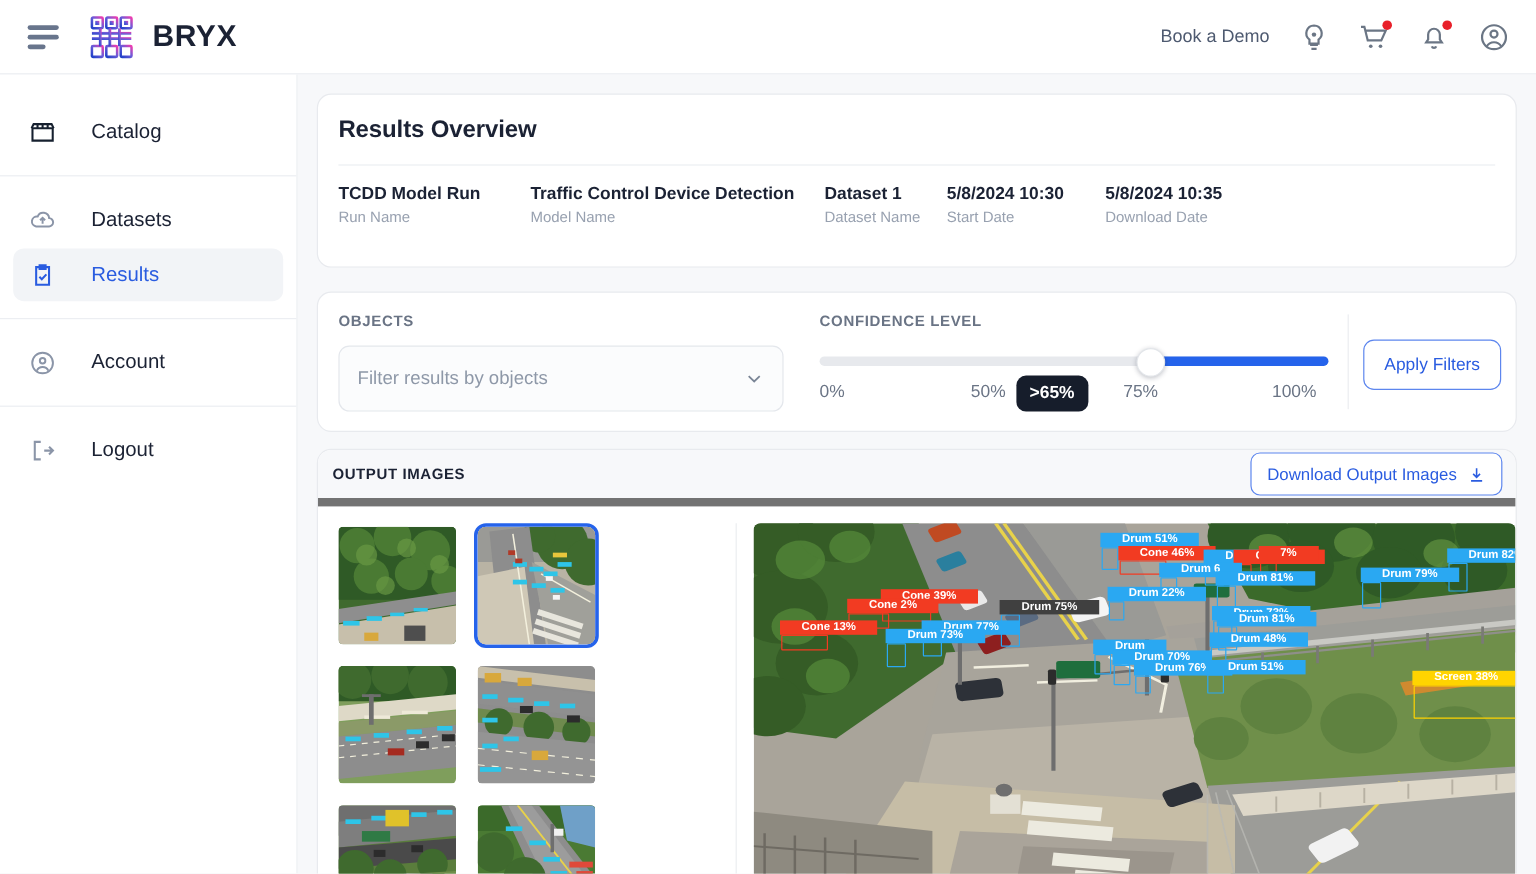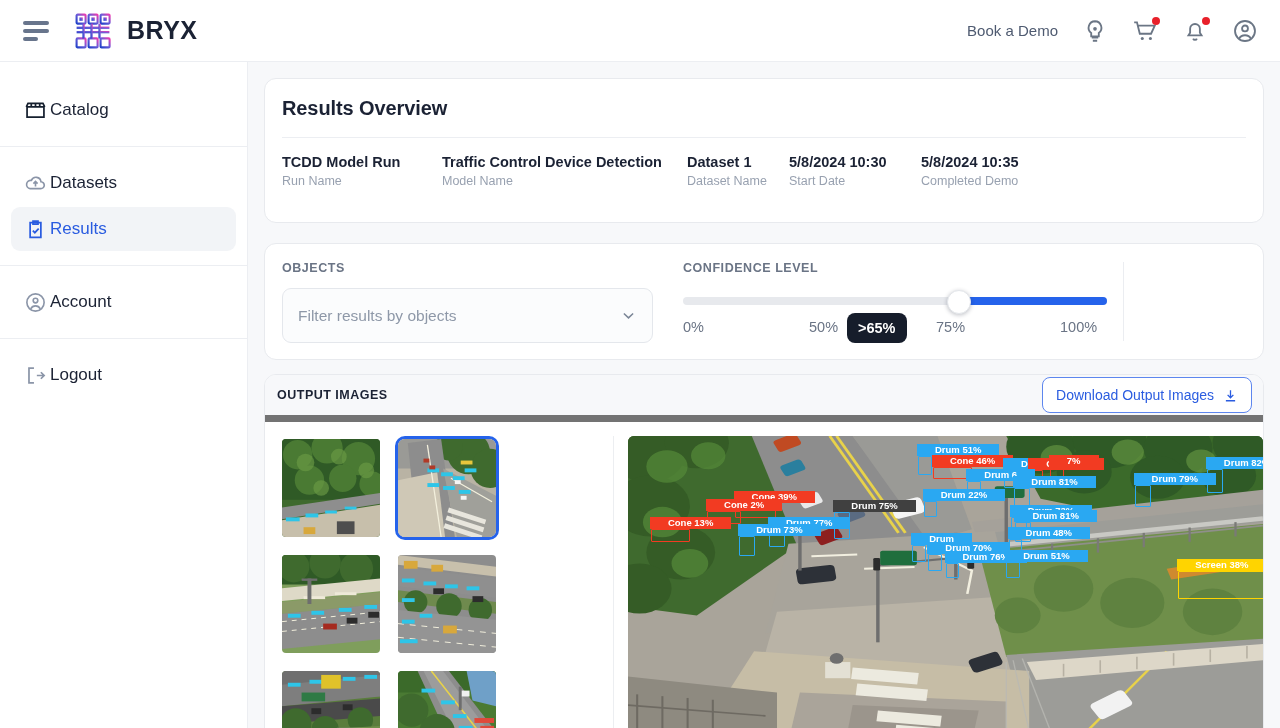--- a/index.html
+++ b/index.html
@@ -36,21 +36,21 @@
 
   
   .sidebar {
     position: absolute; top: 62px; left: 0; width: 248px; height: 666px;
     background: #ffffff; border-right: 1px solid #eceef2;
     padding-top: 12px;
   }
   .nav-group { padding: 12px 0; }
   .nav-sep { height: 1px; background: #eceef2; }
   .nav-item {
-    display: flex; align-items: center; gap: 3px;
+    display: flex; align-items: center; gap: 29px;
     height: 44px; margin: 2px 11px; padding: 0 12px;
     border-radius: 9px; cursor: pointer;
   }
   .nav-item .lbl { font-size: 17px; color: #1b2234; }
   .nav-item .ico { width: 24px; height: 24px; display: flex; align-items: center; justify-content: center; color: #8b95a8; }
   .nav-item .ico svg { width: 23px; height: 23px; display: block; }
   .nav-item.dark .ico { color: #16202f; }
   .nav-item.active { background: #f2f4f7; }
   .nav-item.active .lbl { color: #2a5ce0; font-weight: 500; }
   .nav-item.active .ico { color: #2a5ce0; }
@@ -301,21 +301,21 @@
         <div class="meta-col" style="width:75px;margin-left:82px">
           <div class="meta-val">Dataset 1</div>
           <div class="meta-lbl">Dataset Name</div>
         </div>
         <div class="meta-col" style="width:108px;margin-left:27px">
           <div class="meta-val">5/8/2024 10:30</div>
           <div class="meta-lbl">Start Date</div>
         </div>
         <div class="meta-col" style="width:110px;margin-left:24px">
           <div class="meta-val">5/8/2024 10:35</div>
-          <div class="meta-lbl">Completed Demo</div>
+          <div class="meta-lbl">Download Date</div>
         </div>
       </div>
     </div>
 
     <div class="card card-filters">
       <div class="filt-objects">
         <div class="filt-label">OBJECTS</div>
         <div class="select-box">
           <span class="select-ph">Filter results by objects</span>
           <span class="chev">
@@ -337,20 +337,23 @@
           <span class="tick" style="left:0">0%</span>
           <span class="tick" style="left:126px">50%</span>
           <span class="tick cur" style="left:164px">&gt;65%</span>
           <span class="tick" style="left:253px">75%</span>
           <span class="tick" style="left:377px">100%</span>
         </div>
       </div>
 
       <div class="filt-divider"></div>
 
+      <div class="filt-apply">
+        <button class="btn-outline">Apply Filters</button>
+      </div>
     </div>
 
     <div class="card card-output">
       <div class="out-head">
         <span class="out-title">OUTPUT IMAGES</span>
         <button class="btn-dl">
           <span>Download Output Images</span>
           <span>
             <svg viewBox="0 0 24 24" fill="none" stroke="currentColor" stroke-width="2.1">
               <path d="M12 3.6v12M7.4 11l4.6 4.6 4.6-4.6M4.6 20.4h14.8"></path>

